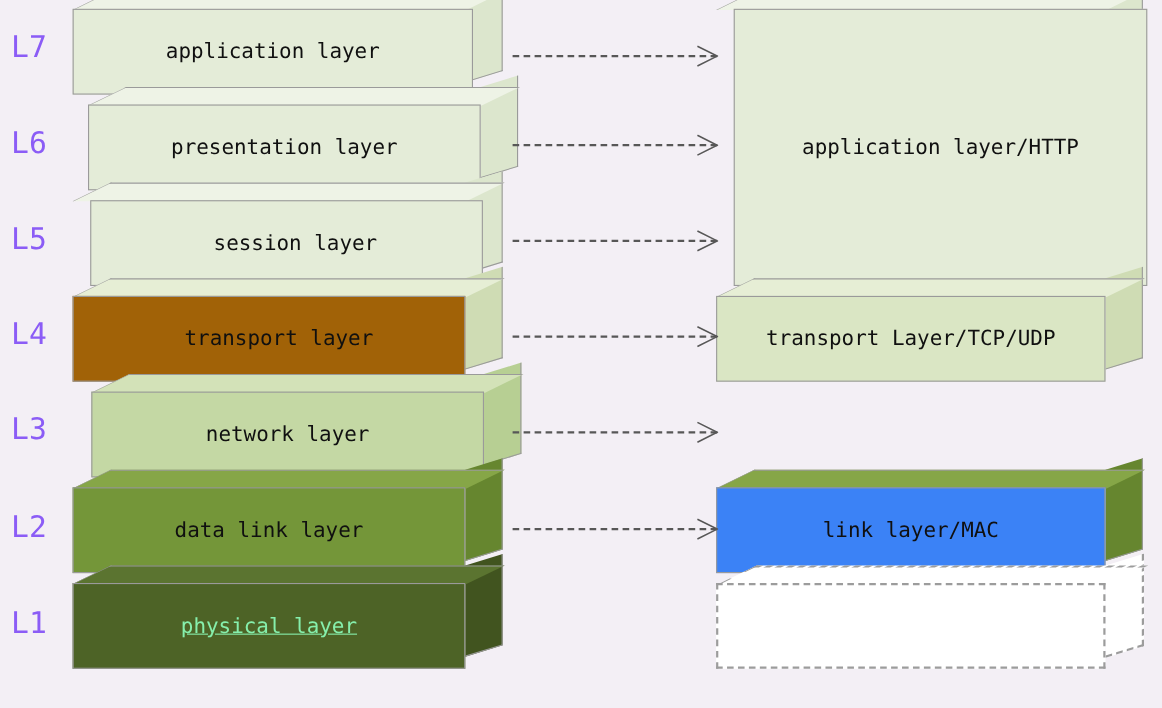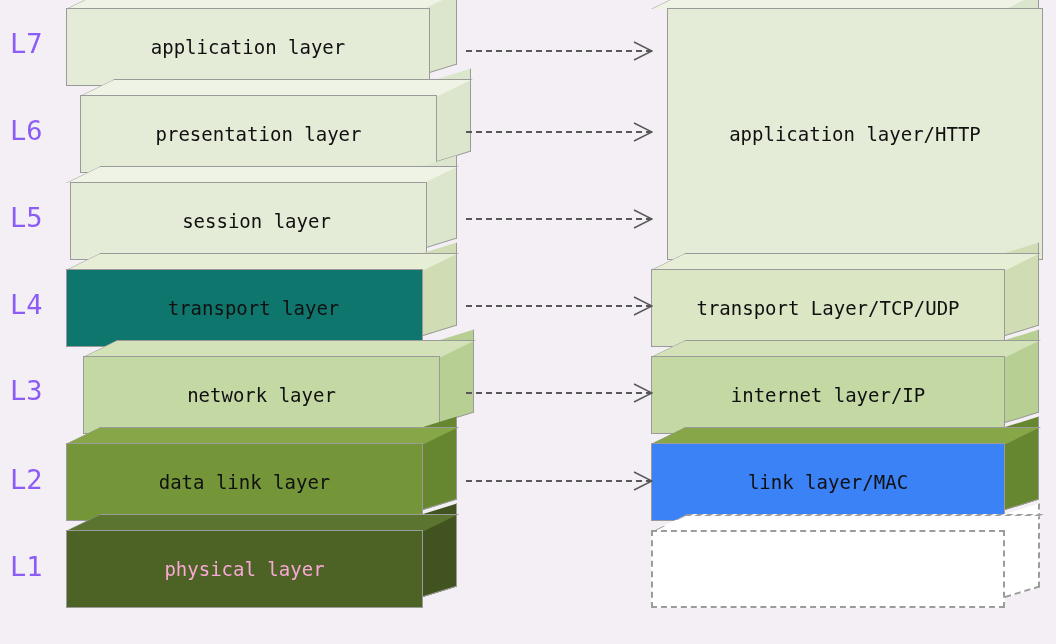--- a/index.html
+++ b/index.html
@@ -95,29 +95,29 @@
     <div class="side" style="left:357px;top:0;width:33px;height:82px;transform:skewY(-17deg);transform-origin:left top;background:#dce6cd;"></div>
     <div class="top" style="left:0;top:0;width:357px;height:16px;transform:skewX(-64deg);transform-origin:left bottom;background:#eef3e6;"></div>
     <div class="front" style="left:0;top:16px;width:357px;height:78px;background:#e4ecd8;">
       <span class="label">presentation layer</span>
     </div>
   </div>
 
   <div class="box3d" style="left:66px;top:166px;width:390px;height:98px;">
     <div class="side" style="left:357px;top:0;width:33px;height:82px;transform:skewY(-17deg);transform-origin:left top;background:#dce6cd;"></div>
     <div class="top" style="left:0;top:0;width:357px;height:16px;transform:skewX(-64deg);transform-origin:left bottom;background:#eef3e6;"></div>
-    <div class="front" style="left:4px;top:16px;width:357px;height:78px;background:#e4ecd8;padding-left:16px;">
+    <div class="front" style="left:16px;top:16px;width:357px;height:78px;background:#e4ecd8;padding-left:16px;">
       <span class="label">session layer</span>
     </div>
   </div>
 
   <div class="box3d" style="left:66px;top:253px;width:390px;height:98px;">
     <div class="side" style="left:357px;top:0;width:33px;height:82px;transform:skewY(-17deg);transform-origin:left top;background:#cfdcb4;"></div>
     <div class="top" style="left:0;top:0;width:357px;height:16px;transform:skewX(-64deg);transform-origin:left bottom;background:#e6eed5;"></div>
-    <div class="front" style="left:0;top:16px;width:357px;height:78px;background:#0f766e;padding-left:18px;">
+    <div class="front" style="left:0;top:16px;width:357px;height:78px;background:#a16207;padding-left:18px;">
       <span class="label">transport layer</span>
     </div>
   </div>
 
   <div class="box3d" style="left:83px;top:340px;width:390px;height:98px;">
     <div class="side" style="left:357px;top:0;width:33px;height:82px;transform:skewY(-17deg);transform-origin:left top;background:#b7cf93;"></div>
     <div class="top" style="left:0;top:0;width:357px;height:16px;transform:skewX(-64deg);transform-origin:left bottom;background:#d3e2b8;"></div>
     <div class="front" style="left:0;top:16px;width:357px;height:78px;background:#c4d8a4;">
       <span class="label">network layer</span>
     </div>
@@ -128,47 +128,40 @@
     <div class="top" style="left:0;top:0;width:357px;height:16px;transform:skewX(-64deg);transform-origin:left bottom;background:#86a647;"></div>
     <div class="front" style="left:0;top:16px;width:357px;height:78px;background:#749639;">
       <span class="label">data link layer</span>
     </div>
   </div>
 
   <div class="box3d" style="left:66px;top:514px;width:390px;height:98px;">
     <div class="side" style="left:357px;top:0;width:33px;height:82px;transform:skewY(-17deg);transform-origin:left top;background:#41541f;"></div>
     <div class="top" style="left:0;top:0;width:357px;height:16px;transform:skewX(-64deg);transform-origin:left bottom;background:#5b7430;"></div>
     <div class="front" style="left:0;top:16px;width:357px;height:78px;background:#4d6326;">
-      <span class="label" style="color:#f9a8d4;">physical layer</span>
+      <span class="label" style="color:#86efac;text-decoration:underline;">physical layer</span>
     </div>
   </div>
 
   <div class="box3d" style="left:651px;top:-8px;width:387px;height:272px;">
     <div class="side" style="left:354px;top:0;width:33px;height:256px;transform:skewY(-17deg);transform-origin:left top;background:#dce6cd;"></div>
     <div class="top" style="left:0;top:0;width:354px;height:16px;transform:skewX(-64deg);transform-origin:left bottom;background:#eef3e6;"></div>
     <div class="front" style="left:16px;top:16px;width:376px;height:252px;background:#e4ecd8;">
       <span class="label">application layer/HTTP</span>
     </div>
   </div>
 
   <div class="box3d" style="left:651px;top:253px;width:387px;height:98px;">
     <div class="side" style="left:354px;top:0;width:33px;height:82px;transform:skewY(-17deg);transform-origin:left top;background:#cfdcb4;"></div>
     <div class="top" style="left:0;top:0;width:354px;height:16px;transform:skewX(-64deg);transform-origin:left bottom;background:#e6eed5;"></div>
     <div class="front" style="left:0;top:16px;width:354px;height:78px;background:#dae6c4;">
       <span class="label">transport Layer/TCP/UDP</span>
     </div>
   </div>
 
-  <div class="box3d" style="left:651px;top:340px;width:387px;height:98px;">
-    <div class="side" style="left:354px;top:0;width:33px;height:82px;transform:skewY(-17deg);transform-origin:left top;background:#b7cf93;"></div>
-    <div class="top" style="left:0;top:0;width:354px;height:16px;transform:skewX(-64deg);transform-origin:left bottom;background:#d3e2b8;"></div>
-    <div class="front" style="left:0;top:16px;width:354px;height:78px;background:#c4d8a4;">
-      <span class="label">internet layer/IP</span>
-    </div>
-  </div>
 
   <div class="box3d" style="left:651px;top:427px;width:387px;height:98px;">
     <div class="side" style="left:354px;top:0;width:33px;height:82px;transform:skewY(-17deg);transform-origin:left top;background:#66862f;"></div>
     <div class="top" style="left:0;top:0;width:354px;height:16px;transform:skewX(-64deg);transform-origin:left bottom;background:#86a647;"></div>
     <div class="front" style="left:0;top:16px;width:354px;height:78px;background:#3b82f6;">
       <span class="label">link layer/MAC</span>
     </div>
   </div>
 
   <div class="box3d dashed" style="left:651px;top:514px;width:387px;height:98px;">

